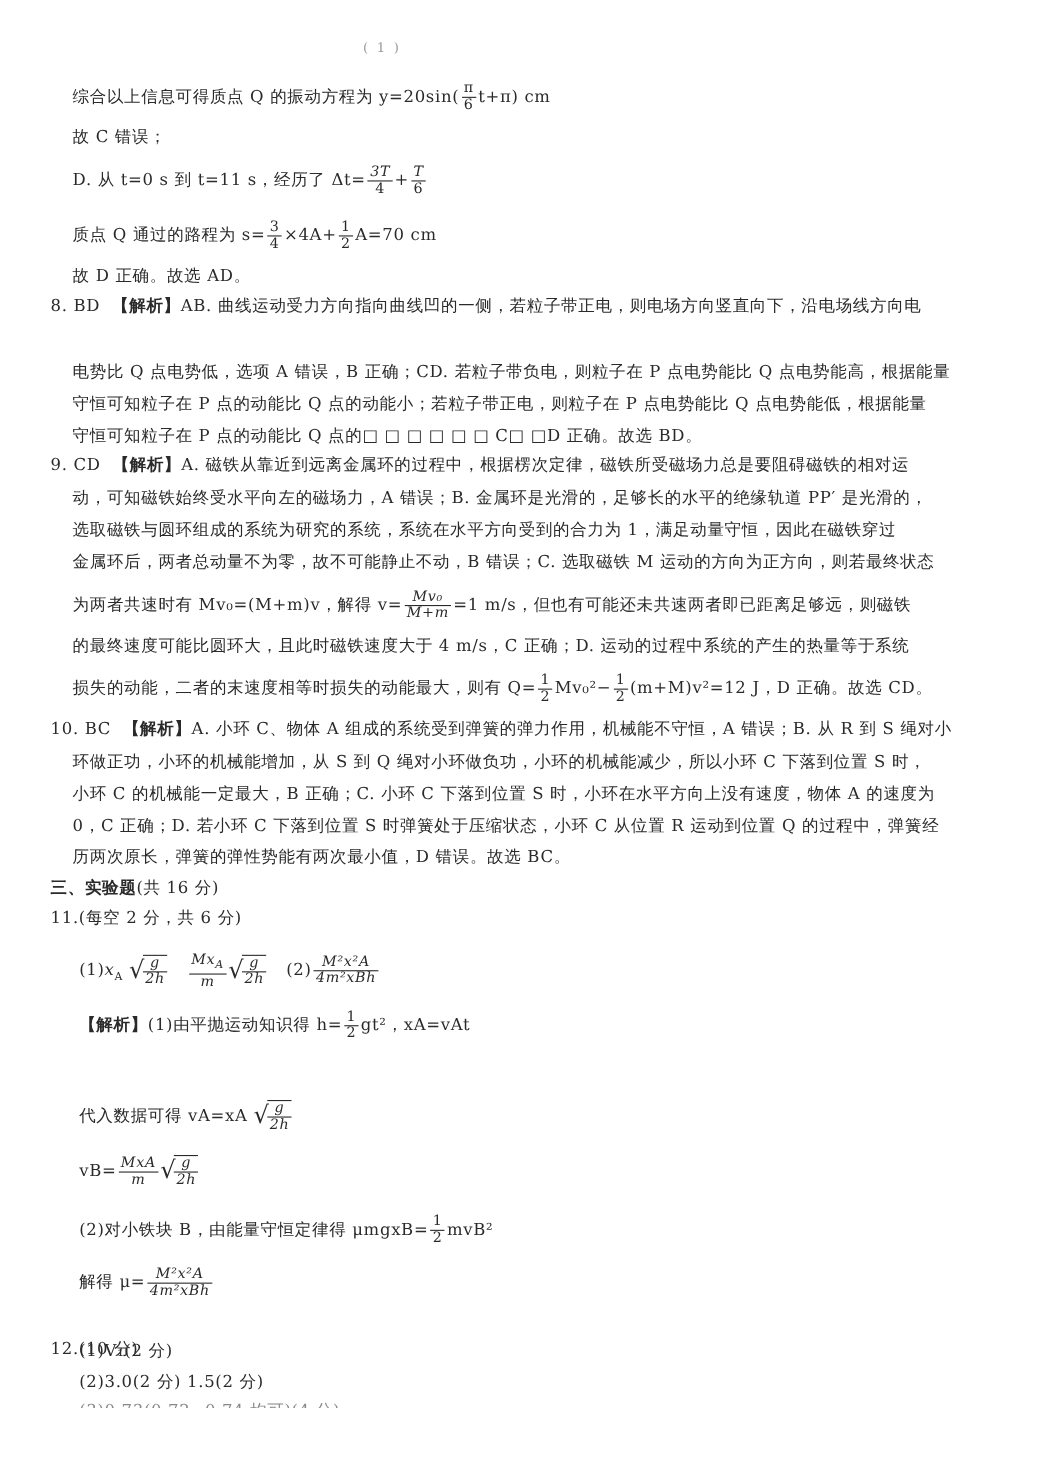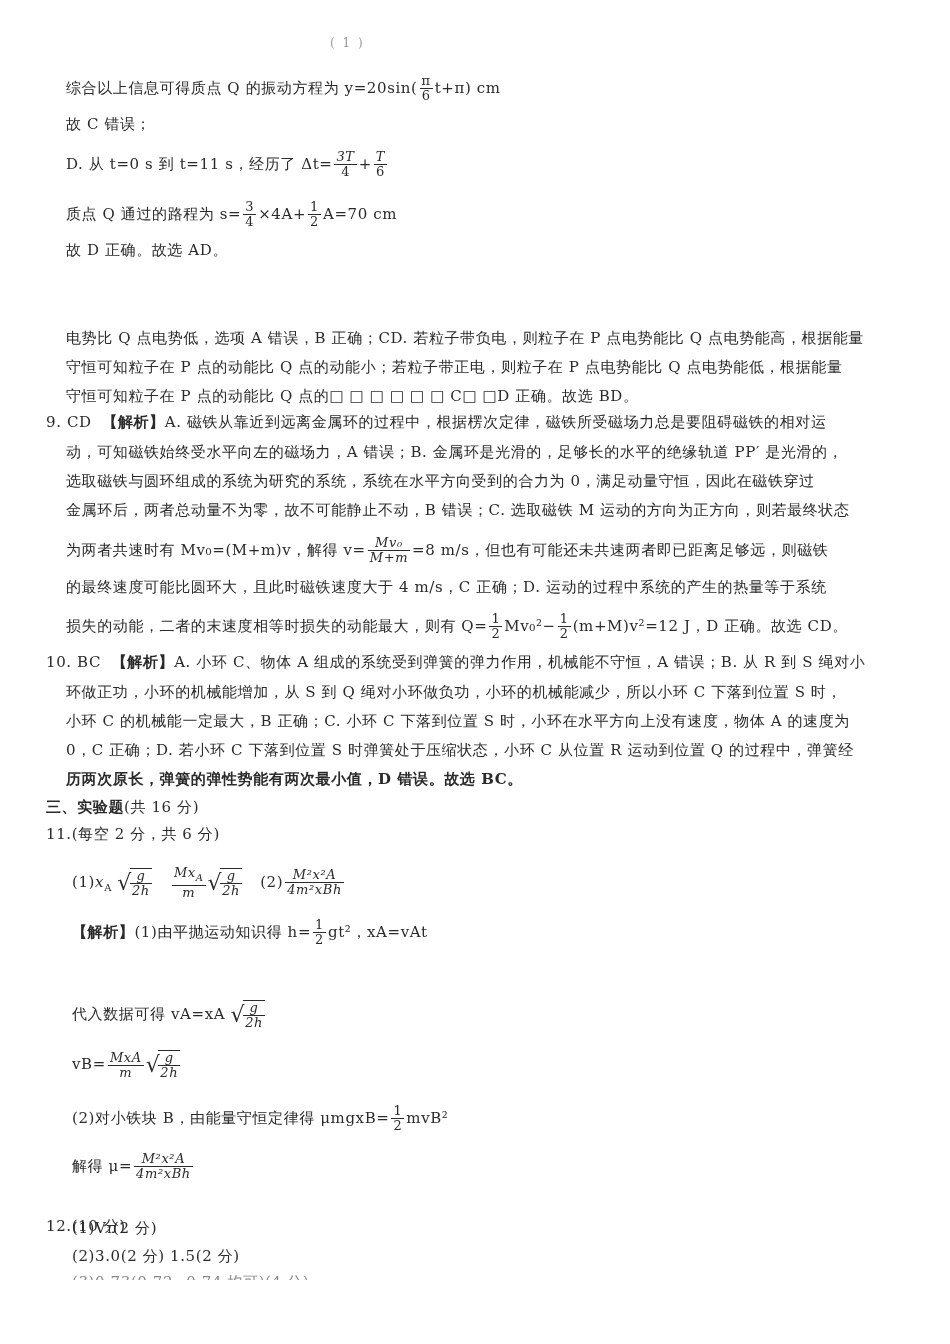--- a/index.html
+++ b/index.html
@@ -36,45 +36,48 @@
   </div>
   <div class="line ind1" style="top:114px;">故 C 错误；</div>
   <div class="line ind1" style="top:150px;">
     <span>D. 从 t=0 s 到 t=11 s，经历了 Δt=</span><span class="frac"><span class="num it">3T</span><span class="den">4</span></span><span>+</span><span class="frac"><span class="num it">T</span><span class="den">6</span></span>
   </div>
   <div class="line ind1" style="top:200px;">
     <span>质点 Q 通过的路程为 s=</span><span class="frac"><span class="num">3</span><span class="den">4</span></span><span>×4A+</span><span class="frac"><span class="num">1</span><span class="den">2</span></span><span>A=70 cm</span>
   </div>
   <div class="line ind1" style="top:240px;">故 D 正确。故选 AD。</div>
 
+  <div class="line ind0" style="top:268px;">
+    <span>8. BD</span>&nbsp;&nbsp;<span class="bold">【解析】</span><span>AB. 曲线运动受力方向指向曲线凹的一侧，若粒子带正电，则电场方向竖直向下，沿电场线方向电</span>
+  </div>
   <div class="line ind1" style="top:328px;">电势比 Q 点电势低，选项 A 错误，B 正确；CD. 若粒子带负电，则粒子在 P 点电势能比 Q 点电势能高，根据能量</div>
   <div class="line ind1" style="top:357px;">守恒可知粒子在 P 点的动能比 Q 点的动能小；若粒子带正电，则粒子在 P 点电势能比 Q 点电势能低，根据能量</div>
   <div class="line ind1" style="top:386px;">守恒可知粒子在 P 点的动能比 Q 点的□ □ □ □ □ □ C□ □D 正确。故选 BD。</div>
 
   <div class="line ind0" style="top:412px;">
     <span>9. CD</span>&nbsp;&nbsp;<span class="bold">【解析】</span><span>A. 磁铁从靠近到远离金属环的过程中，根据楞次定律，磁铁所受磁场力总是要阻碍磁铁的相对运</span>
   </div>
   <div class="line ind1" style="top:442px;">动，可知磁铁始终受水平向左的磁场力，A 错误；B. 金属环是光滑的，足够长的水平的绝缘轨道 PP′ 是光滑的，</div>
-  <div class="line ind1" style="top:471px;">选取磁铁与圆环组成的系统为研究的系统，系统在水平方向受到的合力为 0，满足动量守恒，因此在磁铁穿过</div>
+  <div class="line ind1" style="top:471px;">选取磁铁与圆环组成的系统为研究的系统，系统在水平方向受到的合力为 1，满足动量守恒，因此在磁铁穿过</div>
   <div class="line ind1" style="top:500px;">金属环后，两者总动量不为零，故不可能静止不动，B 错误；C. 选取磁铁 M 运动的方向为正方向，则若最终状态</div>
   <div class="line ind1" style="top:536px;">
-    <span>为两者共速时有 Mv₀=(M+m)v，解得 v=</span><span class="frac"><span class="num it">Mv₀</span><span class="den it">M+m</span></span><span>=8 m/s，但也有可能还未共速两者即已距离足够远，则磁铁</span>
+    <span>为两者共速时有 Mv₀=(M+m)v，解得 v=</span><span class="frac"><span class="num it">Mv₀</span><span class="den it">M+m</span></span><span>=1 m/s，但也有可能还未共速两者即已距离足够远，则磁铁</span>
   </div>
   <div class="line ind1" style="top:577px;">的最终速度可能比圆环大，且此时磁铁速度大于 4 m/s，C 正确；D. 运动的过程中系统的产生的热量等于系统</div>
   <div class="line ind1" style="top:612px;">
     <span>损失的动能，二者的末速度相等时损失的动能最大，则有 Q=</span><span class="frac"><span class="num">1</span><span class="den">2</span></span><span>Mv₀²−</span><span class="frac"><span class="num">1</span><span class="den">2</span></span><span>(m+M)v²=12 J，D 正确。故选 CD。</span>
   </div>
 
   <div class="line ind0" style="top:652px;">
     <span>10. BC</span>&nbsp;&nbsp;<span class="bold">【解析】</span><span>A. 小环 C、物体 A 组成的系统受到弹簧的弹力作用，机械能不守恒，A 错误；B. 从 R 到 S 绳对小</span>
   </div>
   <div class="line ind1" style="top:682px;">环做正功，小环的机械能增加，从 S 到 Q 绳对小环做负功，小环的机械能减少，所以小环 C 下落到位置 S 时，</div>
   <div class="line ind1" style="top:711px;">小环 C 的机械能一定最大，B 正确；C. 小环 C 下落到位置 S 时，小环在水平方向上没有速度，物体 A 的速度为</div>
   <div class="line ind1" style="top:740px;">0，C 正确；D. 若小环 C 下落到位置 S 时弹簧处于压缩状态，小环 C 从位置 R 运动到位置 Q 的过程中，弹簧经</div>
-  <div class="line ind1" style="top:769px;font-weight:bold;">历两次原长，弹簧的弹性势能有两次最小值，D 错误。故选 BC。</div>
+  <div class="line ind1" style="top:769px;">历两次原长，弹簧的弹性势能有两次最小值，D 错误。故选 BC。</div>
 
   <div class="line ind0" style="top:797px;">
     <span class="bold">三、实验题</span><span>(共 16 分)</span>
   </div>
 
   <div class="line ind0" style="top:824px;">11.(每空 2 分，共 6 分)</div>
   <div class="line ind2" style="top:866px;">
     <span>(1)</span><span class="it">x</span><sub>A</sub>
     <span class="sqrt"><span class="rad">√</span><span class="frac"><span class="num it">g</span><span class="den it">2h</span></span></span>
     &nbsp;&nbsp;<span class="frac"><span class="num it"><span>Mx</span><sub>A</sub></span><span class="den it">m</span></span><span class="sqrt"><span class="rad">√</span><span class="frac"><span class="num it">g</span><span class="den it">2h</span></span></span>

